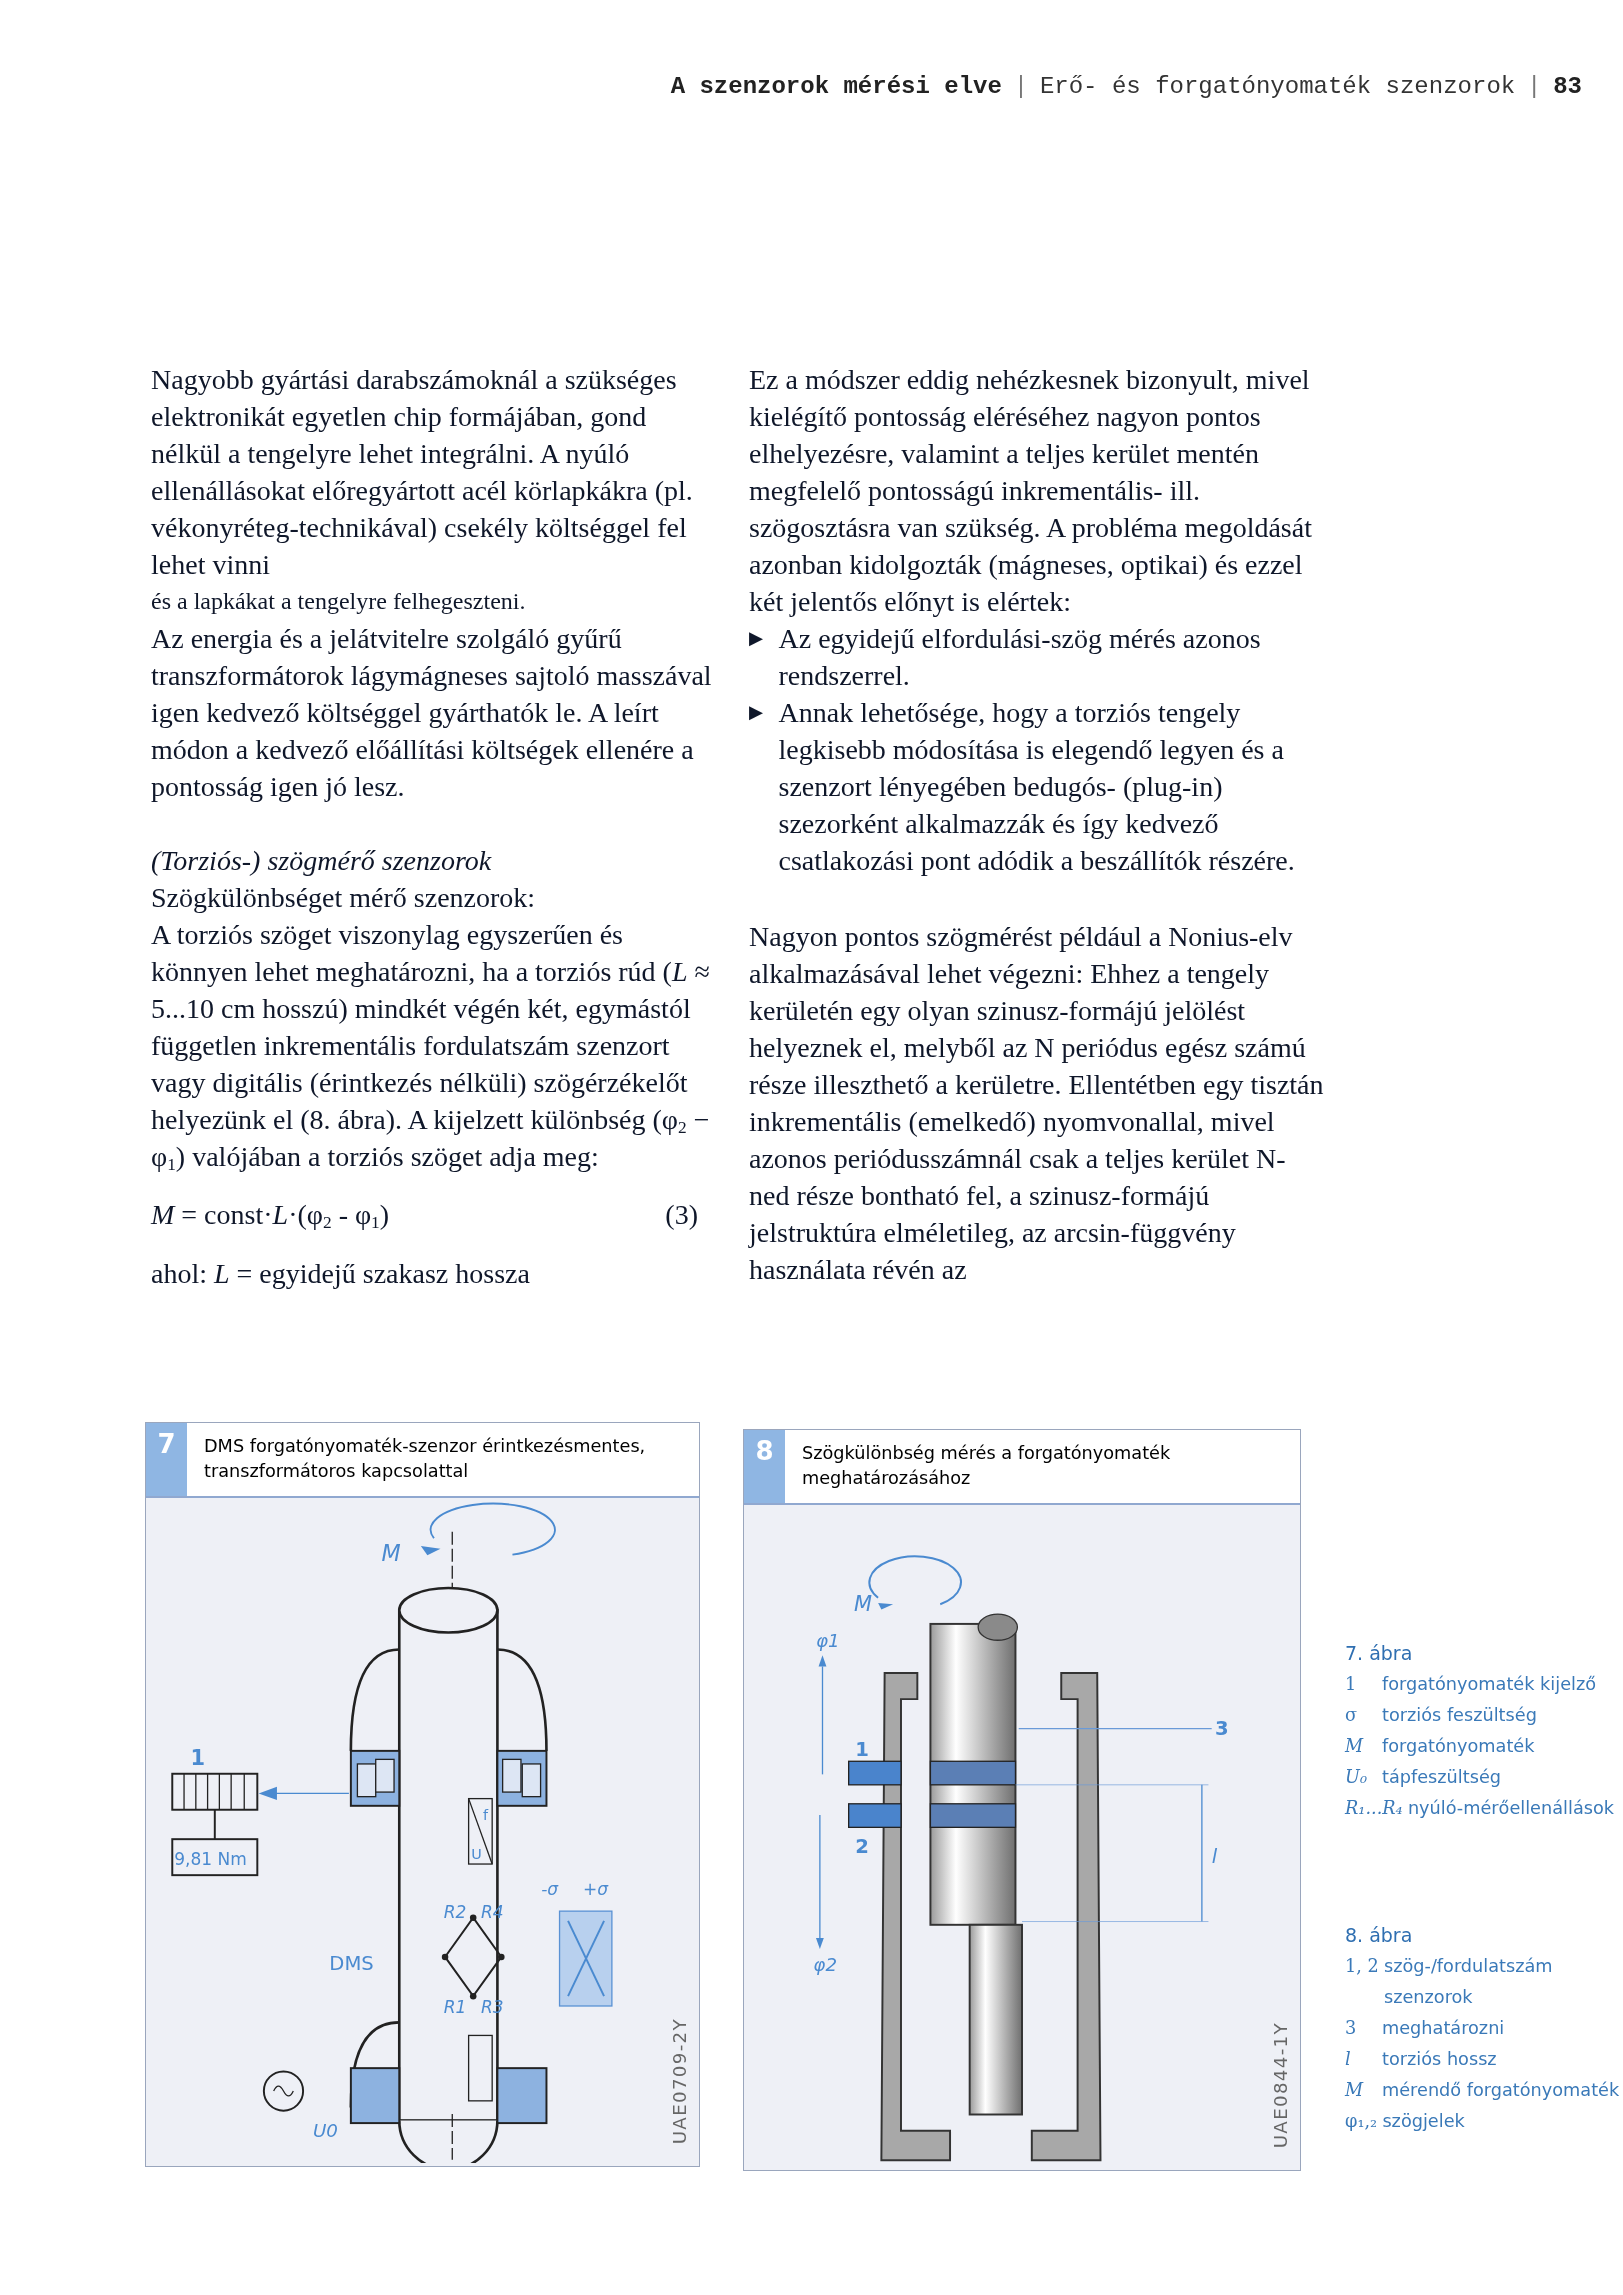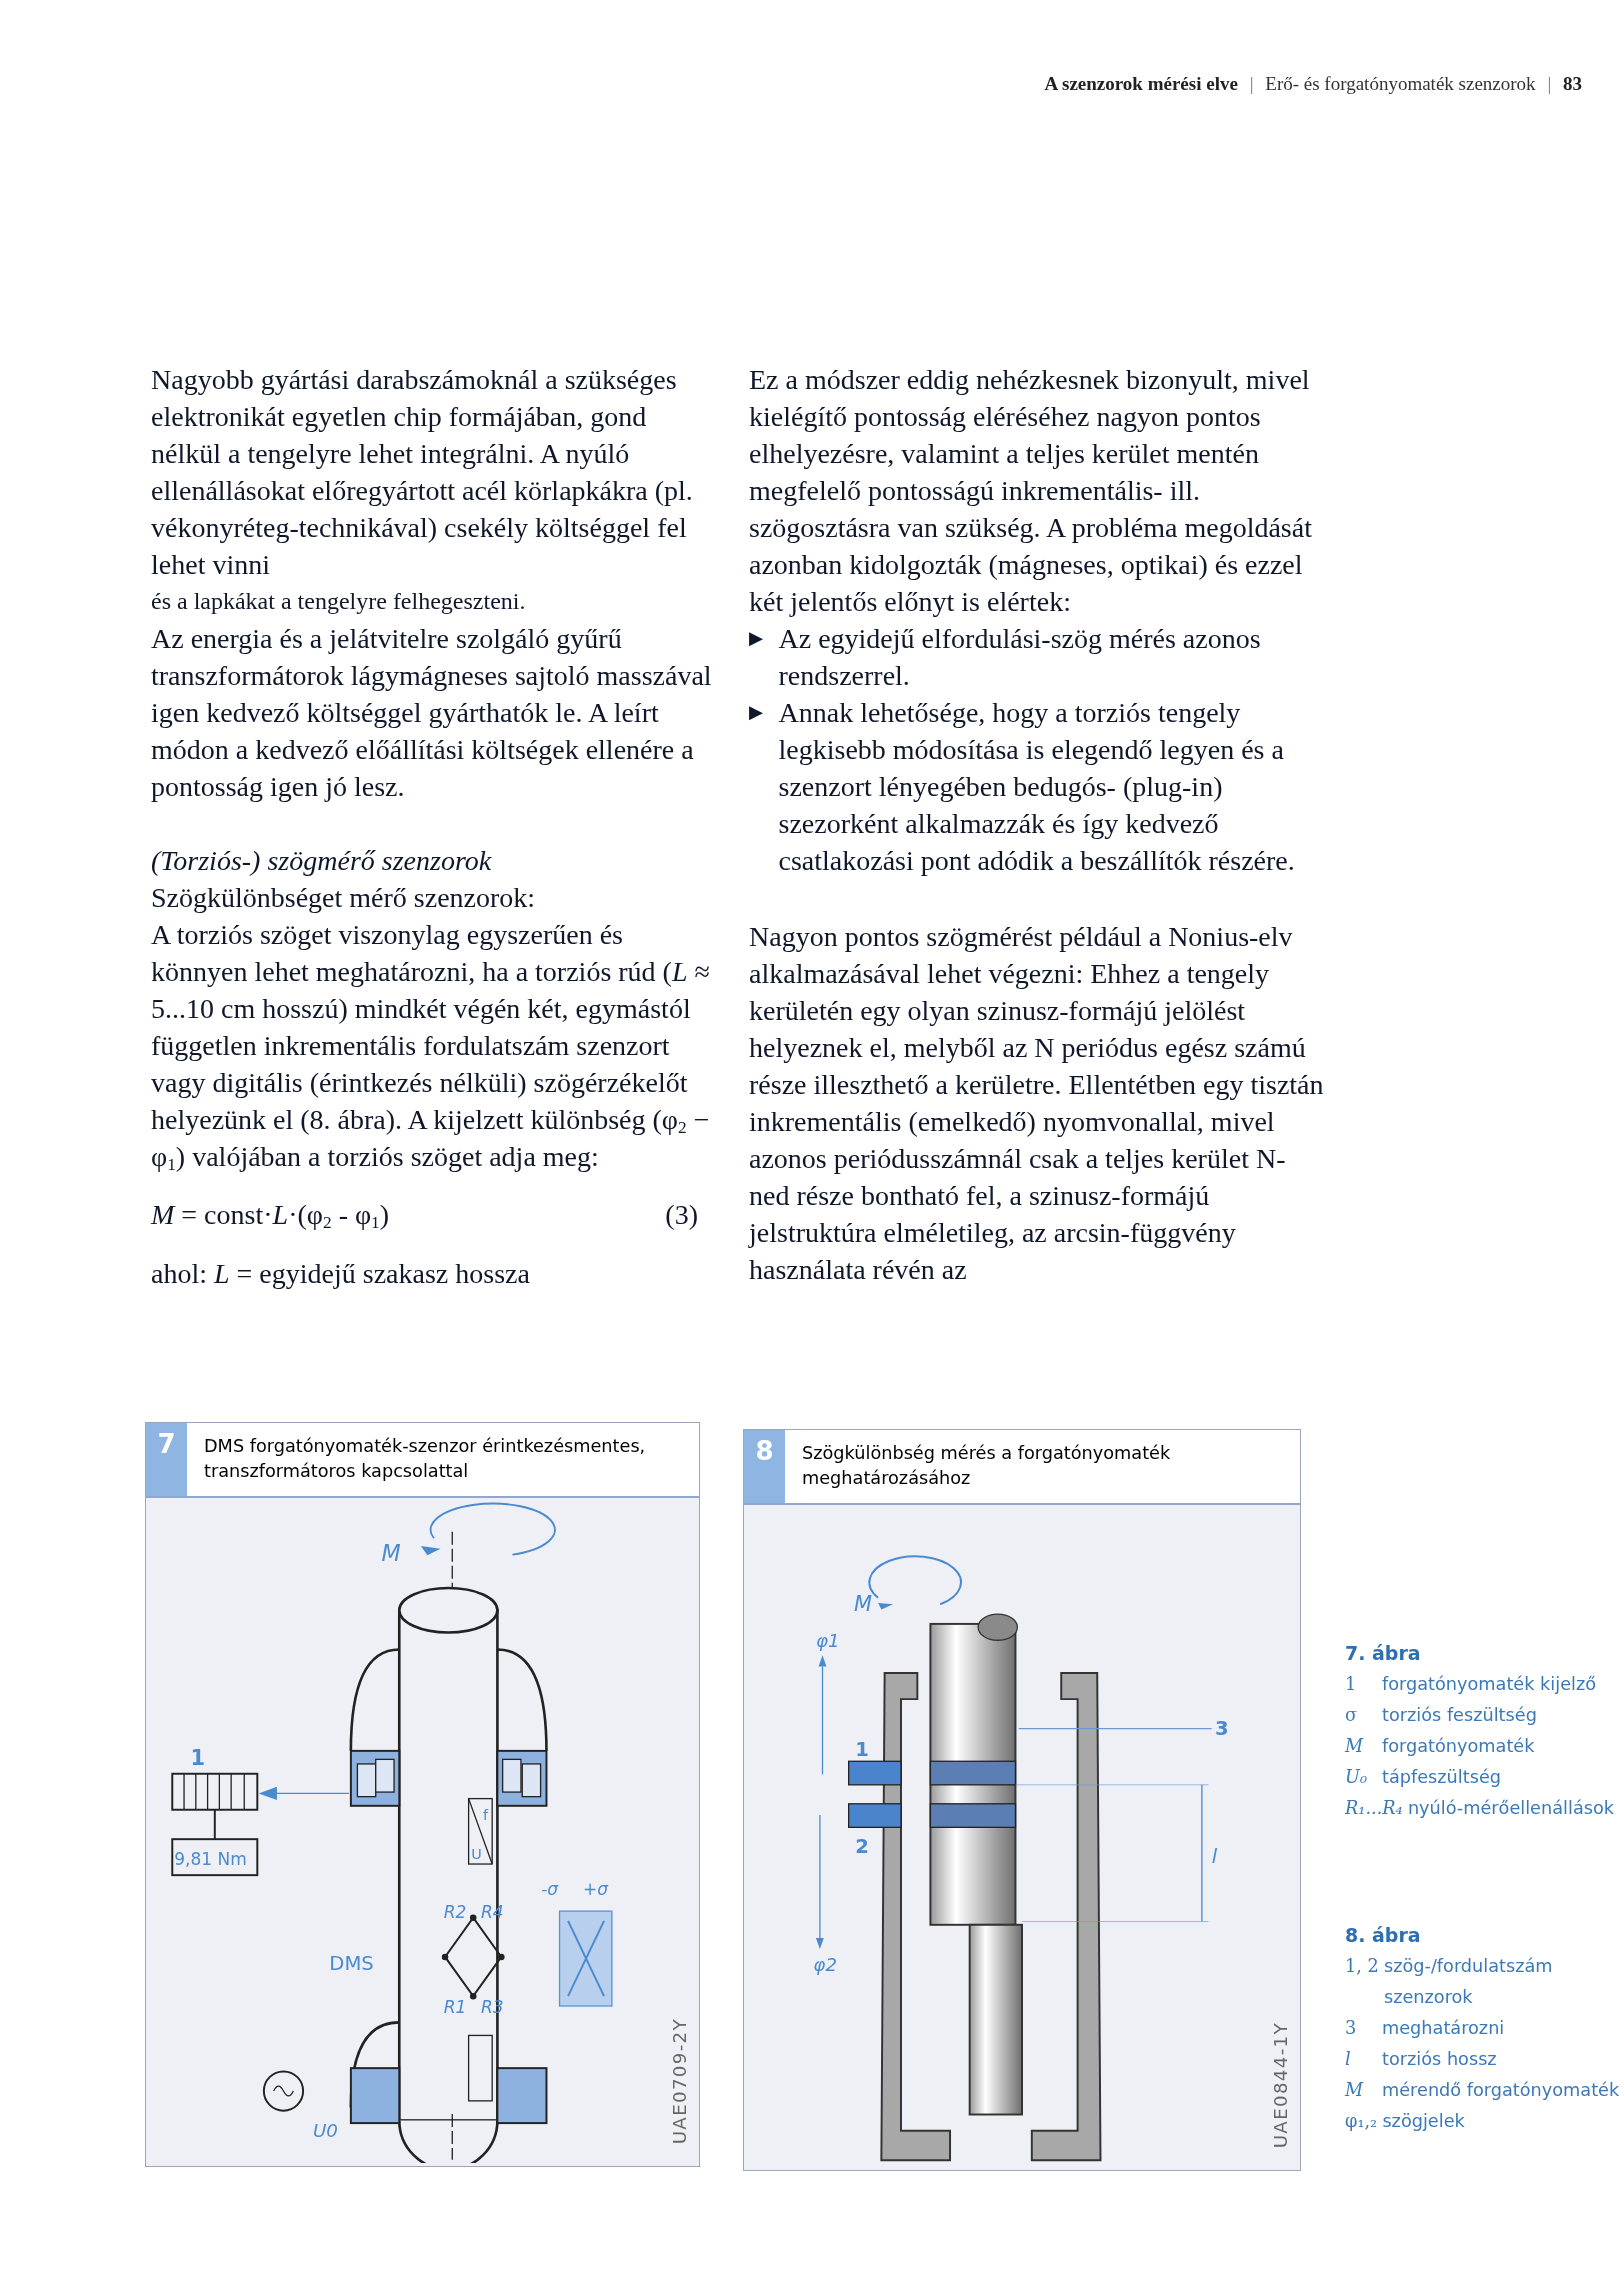--- a/index.html
+++ b/index.html
@@ -1,17 +1,17 @@
 <!DOCTYPE html>
 <html style="font-size:10.5px"><head>
 <meta charset="utf-8">
 <style>
   html,body{margin:0;padding:0;}
   body{width:1623px;height:2295px;background:#ffffff;position:relative;overflow:hidden;font-family:"DejaVu Serif",serif;color:#2a2a2a;}
-  .header{position:absolute;top:73px;right:41px;font-family:Liberation Serif, serif;font-size:19px;color:#333;white-space:nowrap;}
+  .header{position:absolute;top:73px;right:41px;font-family:Liberation Mono, monospace;font-size:24px;color:#333;white-space:nowrap;}
   .header .b{font-weight:bold;color:#222;}
   .header .sep{color:#777;margin:0 11.8px;}
   .col{position:absolute;font-family:"Liberation Serif",serif;font-size:28px;line-height:37px;color:#0f172a;}
   .col p{margin:0;}
   .col1{left:151px;top:361px;width:563px;}
   .col2{left:749px;top:361px;width:576px;}
   .small{font-size:24px;}
   .it{font-style:italic;}
   .gap{height:37px;}
   .bullet{position:relative;padding-left:29.5px;}
@@ -22,21 +22,21 @@
   .fig1{left:145px;top:1422px;width:553px;height:743px;}
   .fig2{left:743px;top:1429px;width:556px;height:740px;}
   .figcap{position:absolute;left:0;top:0;right:0;height:73px;background:#fff;border-bottom:2.6px solid #90a8d0;}
   .fignum{position:absolute;left:0;top:0;width:41px;height:73px;background:#8fb6e3;color:#fff;font-family:"DejaVu Sans",sans-serif;font-weight:bold;font-size:26px;text-align:center;line-height:42px;}
   .figtext{position:absolute;left:58px;top:10.5px;right:6.5px;font-family:"DejaVu Sans",sans-serif;font-size:17.7px;line-height:25px;color:#000000;}
   .figbody{position:absolute;left:0;top:76px;right:0;bottom:0;}
   .code{position:absolute;right:9.2px;bottom:22px;writing-mode:vertical-rl;transform:rotate(180deg);font-family:"DejaVu Sans",sans-serif;font-size:18.3px;color:#666;letter-spacing:1.3px;}
   .legend{position:absolute;left:1345px;font-family:"DejaVu Sans",sans-serif;font-size:17.7px;line-height:31px;color:#3a79b8;}
   .legend1{top:1638px;}
   .legend2{top:1920px;}
-  .legend .title{font-weight:bold;color:#2f6fb1;font-size:19px;}
+  .legend .title{font-weight:normal;color:#2f6fb1;font-size:19px;}
   .legend .row{display:flex;}
   .legend .sym{width:37px;color:#3a79b8;font-family:"DejaVu Serif",serif;}
   .legend .sym.it{font-style:italic;}
   .legend .txt{flex:1;}
   .legend .sym.wide{width:auto;margin-right:5.2px;}
   svg text{font-family:"DejaVu Sans",sans-serif;}
 </style>
 </head>
 <body>
 

